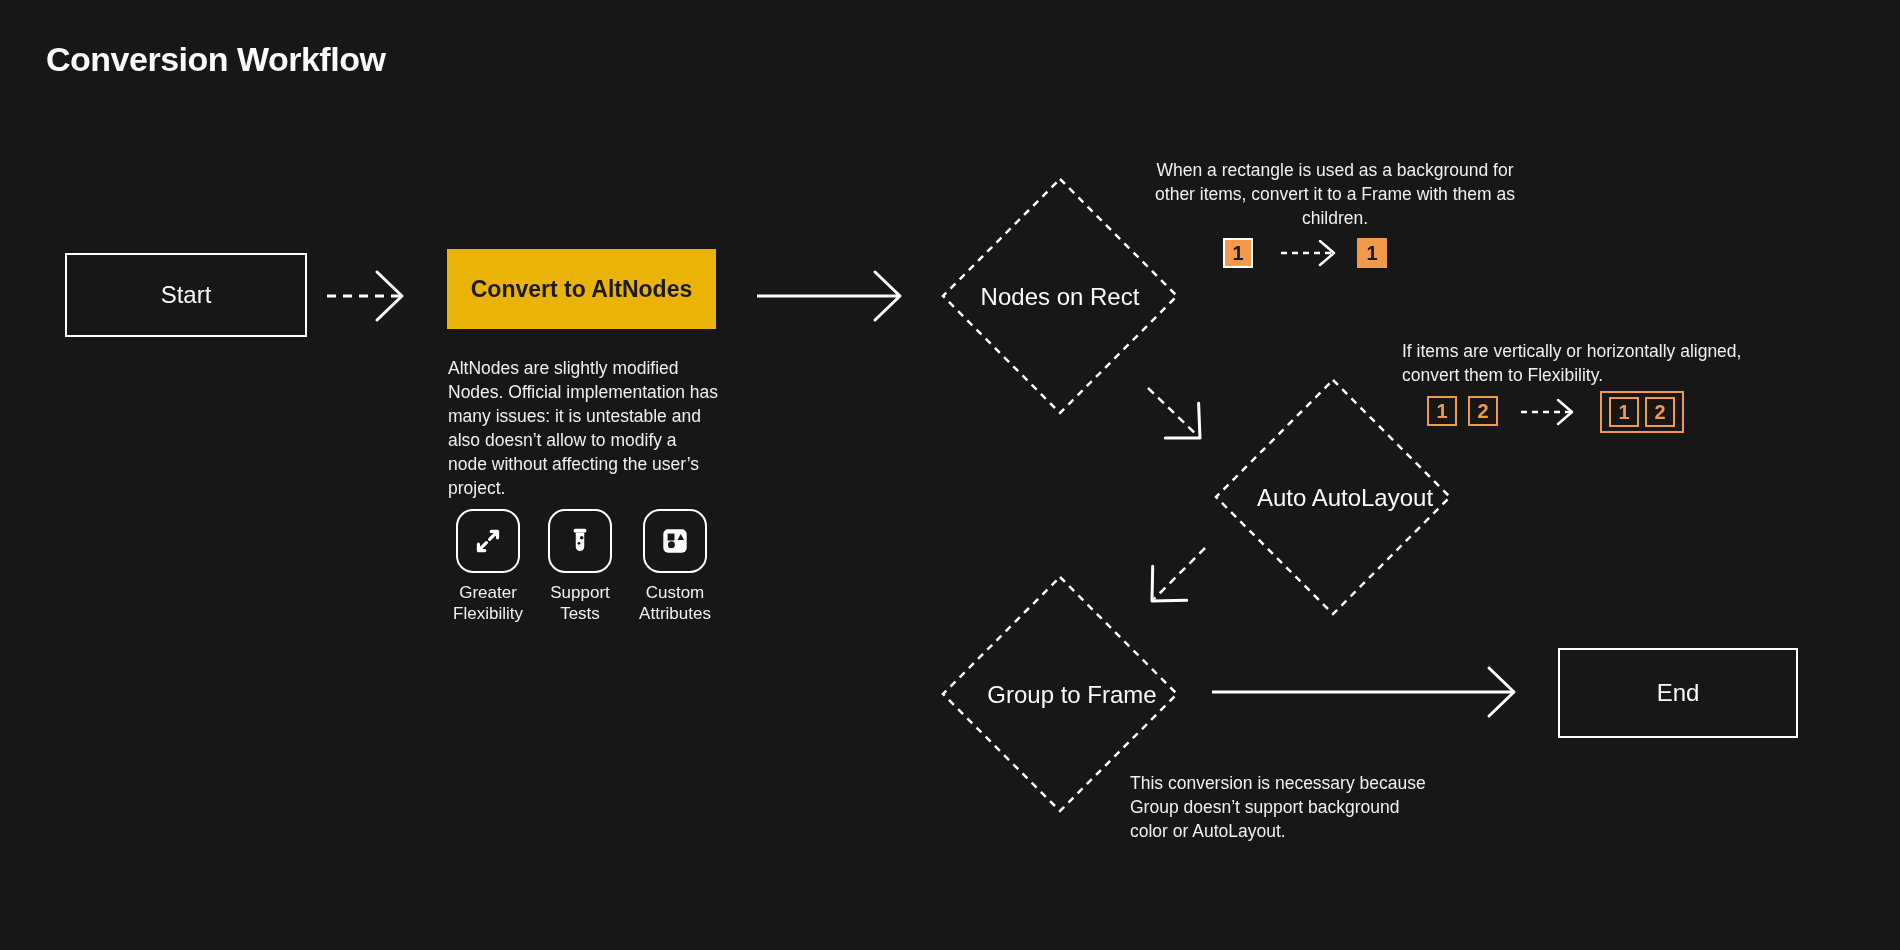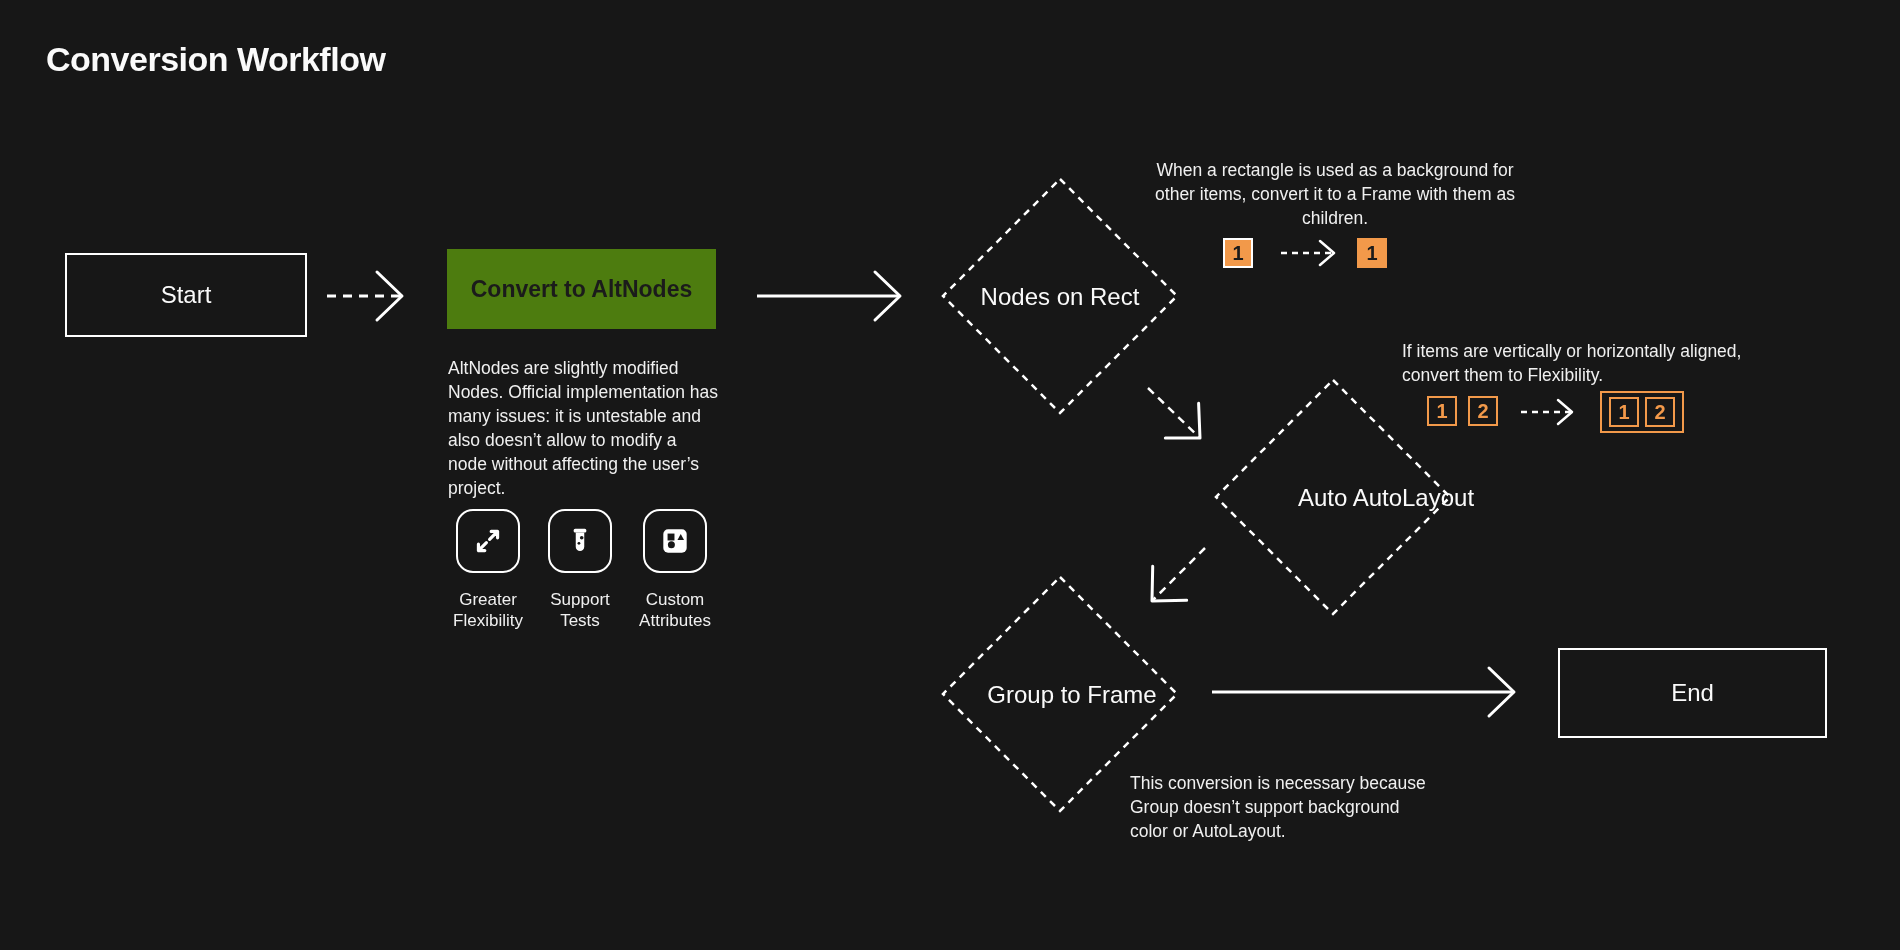--- a/index.html
+++ b/index.html
@@ -14,38 +14,38 @@
     left:46px;top:40px;font-size:34px;font-weight:800;letter-spacing:-0.5px;color:#fafafa;
   }
   svg.layer{position:absolute;left:0;top:0;width:1900px;height:950px;}
 
   .node-box{
     position:absolute;border:2.5px solid #ffffff;box-sizing:border-box;
     display:flex;align-items:center;justify-content:center;
     font-size:24px;color:#fafafa;background:transparent;
   }
   .node-process{
-    position:absolute;background:#4d7c0f;box-sizing:border-box;
+    position:absolute;background:#eab308;box-sizing:border-box;
     display:flex;align-items:center;justify-content:center;
     font-size:23px;font-weight:600;color:#1b1b1b;
   }
   .diamond-label{
     position:absolute;transform:translate(-50%,-50%);
     font-size:24px;color:#fafafa;white-space:nowrap;
   }
   .body-text{
     position:absolute;font-size:17.5px;line-height:24px;color:#f0f0f0;
   }
   .feature{position:absolute;width:100px;display:flex;flex-direction:column;align-items:center;}
   .icon-box{
     width:64px;height:64px;border:2.5px solid #ffffff;border-radius:17px;
     box-sizing:border-box;display:flex;align-items:center;justify-content:center;
   }
   .feature-label{
-    margin-top:16px;font-size:17px;line-height:21px;text-align:center;color:#f0f0f0;
+    margin-top:9px;font-size:17px;line-height:21px;text-align:center;color:#f0f0f0;
   }
   .sq{
     position:absolute;width:30px;height:30px;box-sizing:border-box;
     display:flex;align-items:center;justify-content:center;
     font-size:20px;font-weight:700;
   }
   .sq-fill-bordered{background:#F2994A;border:2px solid #ffffff;color:#1b1b1b;}
   .sq-fill{background:#F2994A;color:#1b1b1b;}
   .sq-outline{background:transparent;border:2px solid #F2994A;color:#F2994A;}
   .sq-group{
@@ -127,21 +127,21 @@
         <rect x="10" y="4.5" width="12" height="3.5" rx="1.5" fill="#ffffff"></rect>
         <path d="M12 8 h8 v13.5 a4 4 0 0 1 -8 0 Z" fill="#ffffff"></path>
         <circle cx="17.6" cy="13" r="1.7" fill="#171717"></circle>
         <circle cx="15" cy="18.2" r="1.3" fill="#171717"></circle>
       </svg>
     </div>
     <div class="feature-label">Support Tests</div>
   </div>
 
   <div class="diamond-label" style="left:1060px;top:297px;">Nodes on Rect</div>
-  <div class="diamond-label" style="left:1386px;top:498px;">Auto AutoLayout</div>
+  <div class="diamond-label" style="left:1345px;top:498px;">Auto AutoLayout</div>
   <div class="diamond-label" style="left:1060px;top:695px;margin-left:12px;">Group to Frame</div>
 
   <div class="body-text" style="left:1149px;top:158px;width:372px;text-align:center;">When a rectangle is used as a background for other items, convert it to a Frame with them as children.</div>
   <div class="sq sq-fill-bordered" style="left:1223px;top:238px;">
     <span>1</span>
   </div>
   <div class="sq sq-fill" style="left:1357px;top:238px;">
     <span>1</span>
   </div>
 
@@ -156,17 +156,17 @@
     <div class="sq-inner">
       <span>1</span>
     </div>
     <div class="sq-inner">
       <span>2</span>
     </div>
   </div>
 
   <div class="body-text" style="left:1130px;top:771px;width:300px;">This conversion is necessary because Group doesn’t support background color or AutoLayout.</div>
 
-  <div class="node-box" style="left:1558px;top:648px;width:269px;height:90px;">
+  <div class="node-box" style="left:1558px;top:648px;width:240px;height:90px;">
     <span>End</span>
   </div>
 
 </div>
 
 </body></html>

